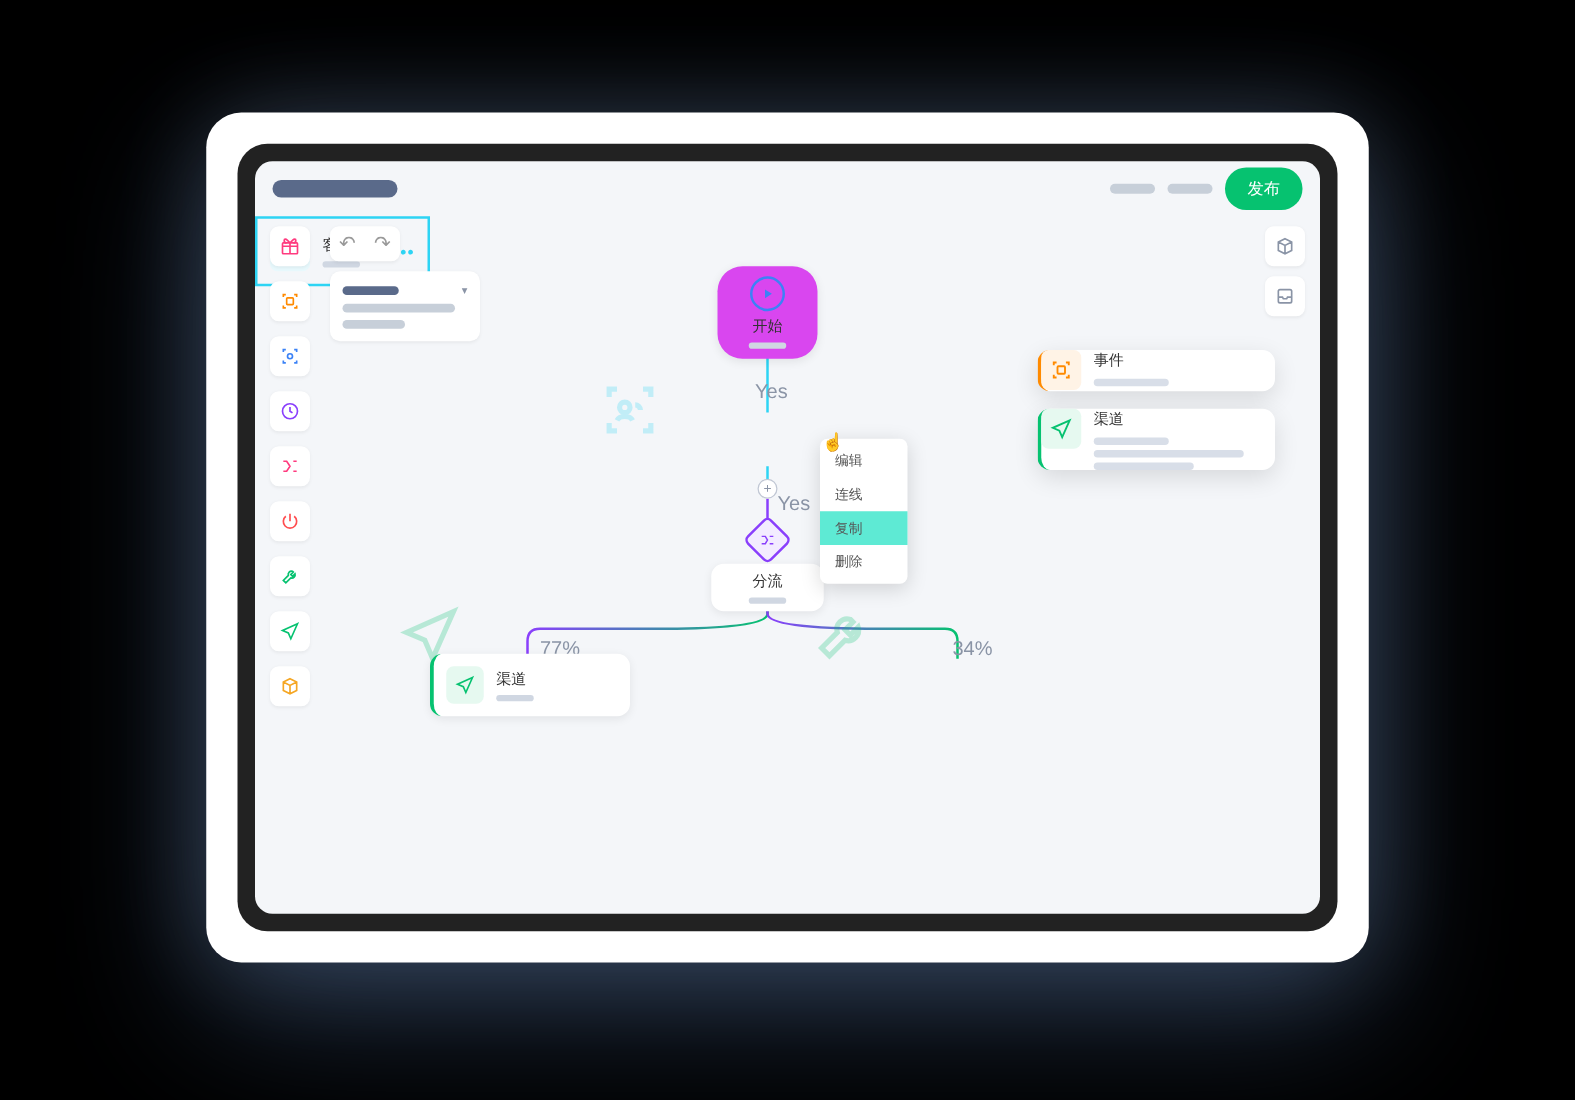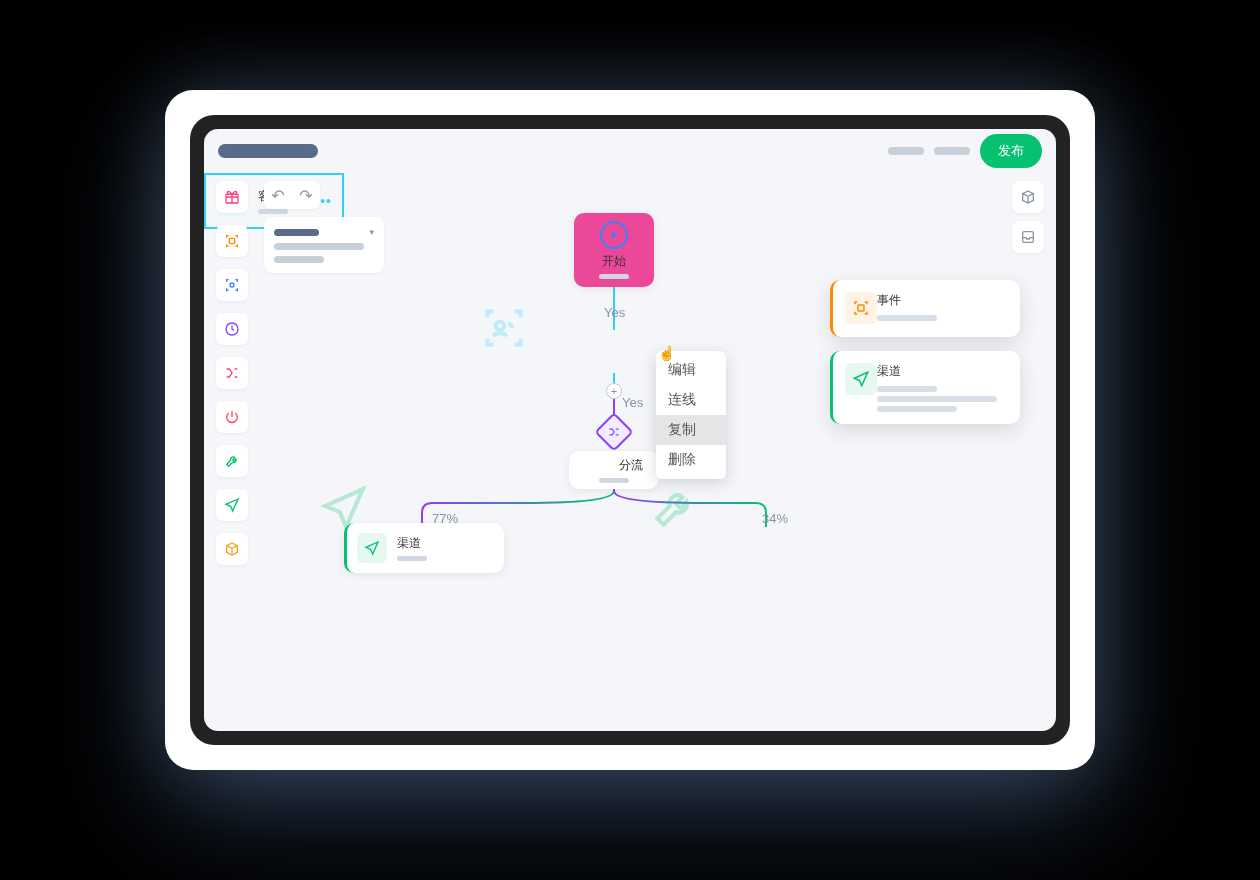--- a/index.html
+++ b/index.html
@@ -15,47 +15,47 @@
 .canvas{position:absolute;top:44px;left:0;right:0;bottom:0}
 .sidebar{position:absolute;left:12px;top:8px;display:flex;flex-direction:column;gap:12px}
 .sideicon{width:32px;height:32px;background:#fff;border-radius:7px;display:flex;align-items:center;justify-content:center;cursor:pointer;box-shadow:0 1px 3px rgba(0,0,0,.06)}
 .undoredo{position:absolute;left:60px;top:8px;background:#fff;border-radius:7px;display:flex;box-shadow:0 1px 3px rgba(0,0,0,.06)}
 .ur{width:28px;height:28px;display:flex;align-items:center;justify-content:center;cursor:pointer;color:#999}
 .infopanel{position:absolute;left:60px;top:44px;width:120px;background:#fff;border-radius:8px;padding:10px;box-shadow:0 1px 3px rgba(0,0,0,.06)}
 .infoline{height:7px;background:#c7cfd9;border-radius:4px;margin-bottom:6px}
 .infoline.dk{background:#5a6a8a;width:45px}
 .rightcol{position:absolute;right:12px;top:8px;display:flex;flex-direction:column;gap:8px}
 .ricon{width:32px;height:32px;background:#fff;border-radius:7px;display:flex;align-items:center;justify-content:center;color:#8a94a6;cursor:pointer;box-shadow:0 1px 3px rgba(0,0,0,.06)}
-.node{position:absolute;background:#ec4899;border-radius:10px;box-shadow:0 2px 8px rgba(0,0,0,.08);padding:8px 10px;text-align:center}
+.node{position:absolute;background:#d946ef;border-radius:20px;box-shadow:0 2px 8px rgba(0,0,0,.08);padding:8px 10px;text-align:center}
 .node-start{left:370px;top:40px;width:80px}
 .node-start .circle{width:28px;height:28px;border:2px solid #3b82f6;border-radius:50%;margin:0 auto 4px;display:flex;align-items:center;justify-content:center}
 .node-title{font-size:12px;color:#333;font-weight:500}
 .node-sub{width:30px;height:5px;background:#d0d7e2;border-radius:3px;margin:4px auto 0}
 .node-crowd{left:320px;top:155px;width:140px;border:2px solid #2dd4f4;display:flex;align-items:center;gap:10px;padding:10px;text-align:left}
 .node-crowd .ibox{width:32px;height:32px;background:#e8f9fd;border-radius:6px;display:flex;align-items:center;justify-content:center}
 .node-crowd .txt{flex:1}
 .node-crowd .dots{color:#2dd4f4;cursor:pointer;font-size:14px;letter-spacing:1px}
 .ghost-crowd{position:absolute;left:275px;top:130px;width:50px;height:50px;opacity:.25;color:#2dd4f4}
 .ghost-send{position:absolute;left:115px;top:310px;width:50px;height:50px;opacity:.25;color:#06c270}
 .ghost-tool{position:absolute;left:445px;top:310px;width:50px;height:50px;opacity:.25;color:#06c270}
 .plus{position:absolute;left:402px;top:210px;width:16px;height:16px;border:1px solid #c0c7d4;border-radius:50%;background:#fff;display:flex;align-items:center;justify-content:center;font-size:11px;color:#8a94a6;cursor:pointer}
 .diamond{position:absolute;left:396px;top:245px;width:28px;height:28px;transform:rotate(45deg);border:2px solid #8a3ffc;border-radius:5px;background:#f3ecff}
 .diamond-inner{position:absolute;left:402px;top:251px;width:16px;height:16px;display:flex;align-items:center;justify-content:center;color:#8a3ffc;font-size:12px}
-.node-split{position:absolute;left:365px;top:278px;width:90px;background:#fff;border-radius:10px;box-shadow:0 2px 8px rgba(0,0,0,.08);padding:6px 16px;text-align:right}
+.node-split{position:absolute;left:365px;top:278px;width:90px;background:#fff;border-radius:10px;box-shadow:0 2px 8px rgba(0,0,0,.08);padding:6px 16px;text-align:center}
 .node-channel{position:absolute;left:140px;top:350px;width:160px;background:#fff;border-radius:10px;box-shadow:0 2px 8px rgba(0,0,0,.08);display:flex;align-items:center;gap:10px;padding:10px;border-left:3px solid #06c270}
 .node-tool{position:absolute;left:470px;top:350px;width:160px;background:#fff;border-radius:10px;box-shadow:0 2px 8px rgba(0,0,0,.08);display:flex;align-items:center;gap:10px;padding:10px;border-left:3px solid #06c270}
 .gbox{width:30px;height:30px;background:#e6f9f0;border-radius:6px;display:flex;align-items:center;justify-content:center;color:#06c270}
-.label{position:absolute;font-size:13px;color:#8a94a6}
+.label{position:absolute;font-size:16px;color:#8a94a6}
 .menu{position:absolute;left:452px;top:178px;width:70px;background:#fff;border-radius:6px;box-shadow:0 4px 16px rgba(0,0,0,.15);padding:4px 0;z-index:10}
-.menu-item{padding:6px 12px;font-size:14px;color:#555;cursor:pointer}
-.menu-item.hov{background:#e5e5e5}
+.menu-item{padding:6px 12px;font-size:11px;color:#555;cursor:pointer}
+.menu-item.hov{background:#5eead4}
 .cursor{position:absolute;left:454px;top:172px;z-index:11;font-size:14px}
 svg.wire{position:absolute;pointer-events:none;overflow:visible}
 .floatcards{position:absolute;left:830px;top:280px;z-index:20;display:flex;flex-direction:column;gap:14px}
-.fcard{width:190px;background:#fff;border-radius:10px;box-shadow:0 6px 20px rgba(0,0,0,.12);padding:12px;display:flex;border-left:3px solid}
+.fcard{width:190px;background:#fff;border-radius:10px;box-shadow:0 6px 20px rgba(0,0,0,.12);display:flex;gap:10px;border-left:3px solid}
 .fcard .fibox{width:32px;height:32px;border-radius:6px;display:flex;align-items:center;justify-content:center}
 .fcard .ftxt{flex:1}
 .fcard .ftitle{font-size:12px;color:#333;font-weight:500;margin-bottom:6px}
 .fline{height:6px;background:#d8dee8;border-radius:3px;margin-bottom:4px}
 .chev{font-size:9px;color:#8a94a6;margin-left:auto}
 </style>
 </head>
 <body>
 
 <div class="outer">

